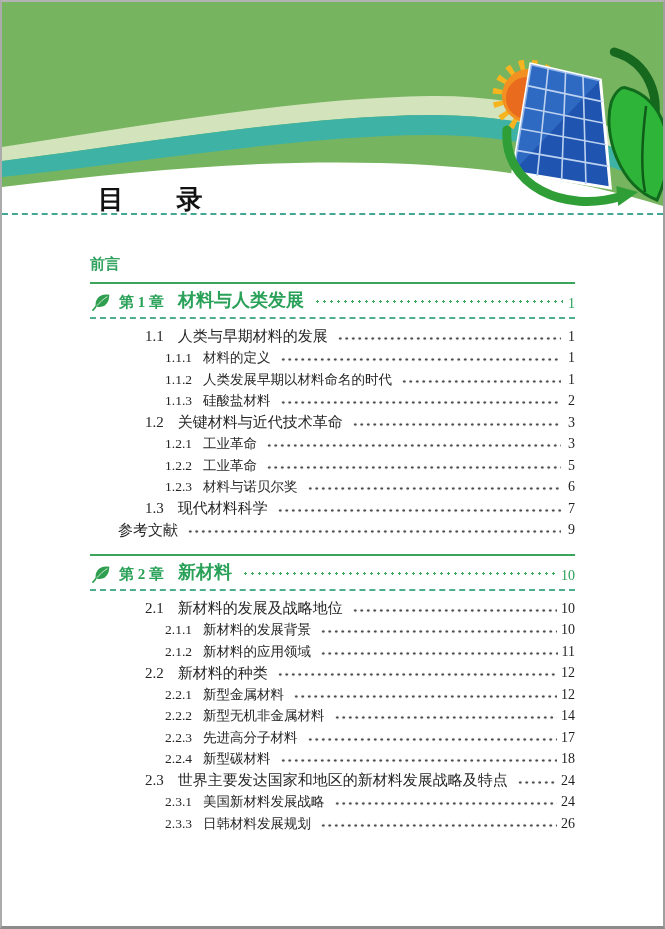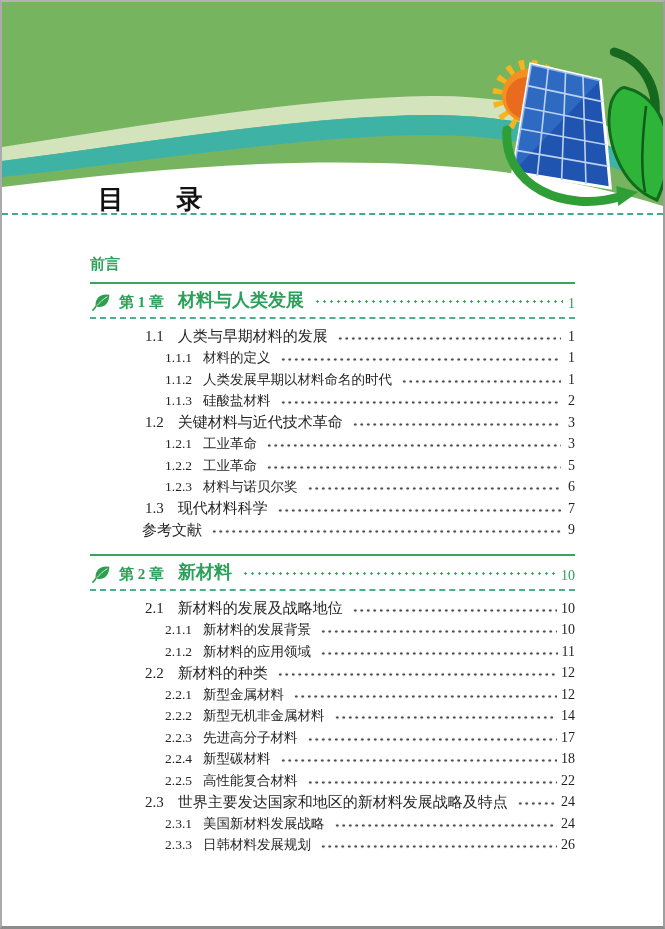--- a/index.html
+++ b/index.html
@@ -41,21 +41,21 @@
   .ch-label{font-size:15px;font-weight:bold;color:#2aa158;white-space:pre;}
   .ch-title{font-size:18px;font-weight:bold;color:#2aa158;margin-left:14px;white-space:pre;}
   .ch-page{font-size:14px;color:#2aa158;margin-left:2px;}
   .rows{padding-top:7px;}
   .row{display:flex;align-items:center;height:21.5px;}
   .row .num{white-space:pre;}
   .row.lvl1{font-size:15px;justify-content:flex-end;}
   .row.lvl1 .num{margin-left:55px;margin-right:14px;}
   .row.lvl2{font-size:13.5px;}
   .row.lvl2 .num{margin-left:75px;margin-right:11px;text-align:right;}
-  .row.no-num .etitle{margin-left:52px;}
+  .row.no-num .etitle{margin-left:28px;}
   .etitle{white-space:pre;}
   .leader{
     flex:1;align-self:stretch;
     margin:0 3px 0 9px;
     background-image:radial-gradient(circle,#4a4a4a 1.05px,transparent 1.35px);
     background-size:6.5px 6.5px;
     background-repeat:repeat-x;
     background-position:0 58%;
   }
   .leader.green{
@@ -273,26 +273,20 @@
     <span class="epage">17</span>
   </div>
 
   <div class="row lvl2">
     <span class="num">2.2.4</span>
     <span class="etitle">新型碳材料</span>
     <span class="leader"></span>
     <span class="epage">18</span>
   </div>
 
-  <div class="row lvl2">
-    <span class="num">2.2.5</span>
-    <span class="etitle">高性能复合材料</span>
-    <span class="leader"></span>
-    <span class="epage">22</span>
-  </div>
 
   <div class="row lvl1">
     <span class="num">2.3</span>
     <span class="etitle">世界主要发达国家和地区的新材料发展战略及特点</span>
     <span class="leader"></span>
     <span class="epage">24</span>
   </div>
 
   <div class="row lvl2">
     <span class="num">2.3.1</span>

